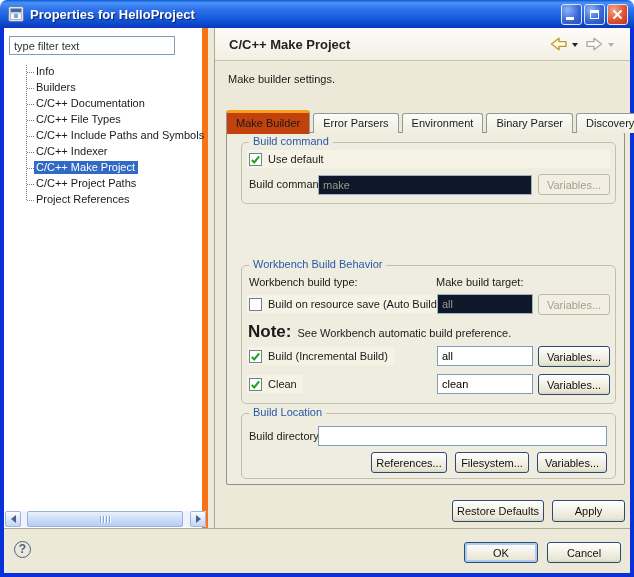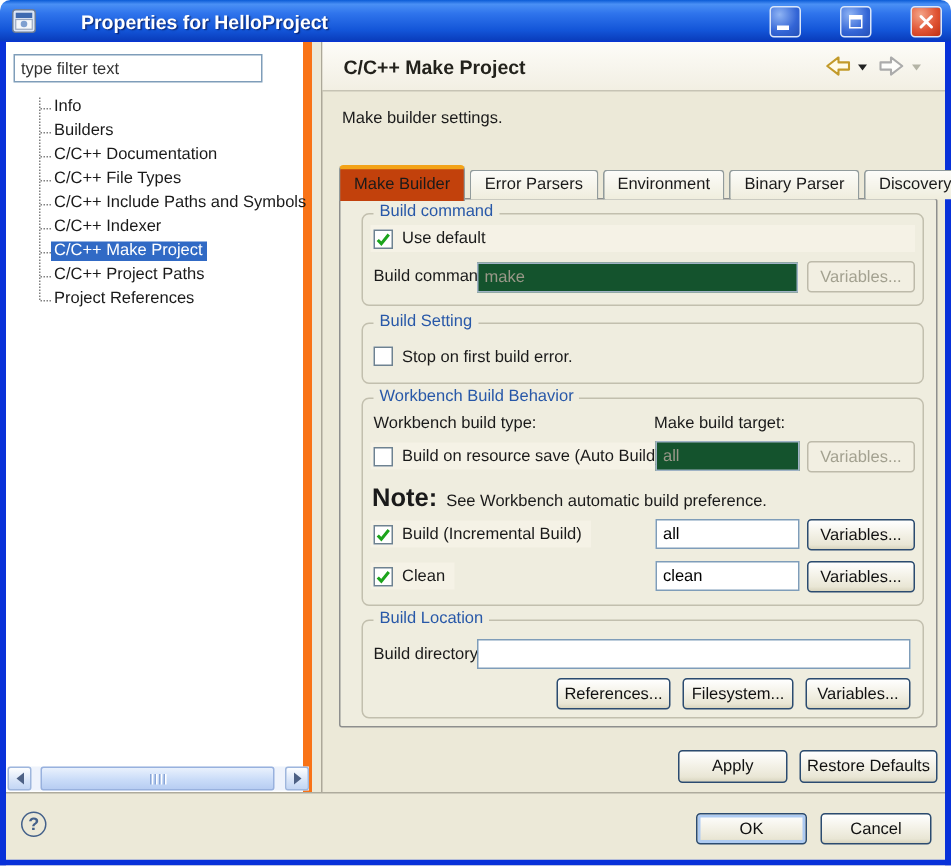--- a/index.html
+++ b/index.html
@@ -6,21 +6,21 @@
   html,body { width:634px; height:577px; overflow:hidden; }
   body { font-family:"Liberation Sans", sans-serif; font-size:11px; color:#1a1a1a; background:#fff; }
 
   .window { position:relative; width:634px; height:577px; }
 
   
   .titlebar {
     position:absolute; top:0; left:0; right:0; height:28px;
     background:linear-gradient(180deg,#0b5bd6 0%,#4a90f5 10%,#2f74ec 32%,#1355d8 72%,#0a3ebe 95%,#0831d9 100%);
     border-radius:7px 7px 0 0;
-    display:flex; align-items:center; padding:0 6px;gap:24px;
+    display:flex; align-items:center; padding:0 6px;
   }
   .title-icon { width:16px; height:16px; margin-left:2px; flex:0 0 auto; }
   .title-text { color:#fff; font-weight:bold; font-size:13px; margin-left:6px; flex:1;
     text-shadow:1px 1px 1px rgba(0,0,40,.6); white-space:nowrap; }
   .winbtn { width:21px; height:21px; border-radius:3px; border:1px solid #dbe6f9; margin-left:2px;
     display:flex; align-items:center; justify-content:center; position:relative; }
   .winbtn.min,.winbtn.max { background:radial-gradient(circle at 30% 25%,#8fb4f4,#3365d6 60%,#2450b8); }
   .winbtn.close { background:radial-gradient(circle at 30% 25%,#f4a488,#e05434 55%,#c03010); }
   .min-glyph { position:absolute; left:4px; bottom:4px; width:8px; height:3px; background:#fff; }
   .max-glyph { width:9px; height:9px; border:1px solid #fff; border-top:3px solid #fff; }
@@ -94,21 +94,21 @@
     display:flex; align-items:center; justify-content:center; }
   .checkbox svg { display:none; }
   .checkbox.checked svg { display:block; }
 
   .strip { display:inline-flex; align-items:center; gap:6px; background:#f5f2e6; height:18px; padding:0 6px 0 2px; }
   .strip-full { position:absolute; left:5px; right:5px; }
 
   .row-usedefault { top:7px; display:flex; align-items:center; gap:6px; padding-left:2px; }
   .lbl-cmd { position:absolute; left:7px; top:35px; }
   .field { border:1px solid #7f9db9; background:#fff; color:#000; font:11px "Liberation Sans",sans-serif; padding:2px 4px; height:20px; }
-  .field[disabled] { background:#14532d; color:#9a9889; border-color:#9fb2c5; }
+  .field[disabled] { background:#0f172a; color:#9a9889; border-color:#9fb2c5; }
   .cmd-field { position:absolute; left:76px; top:32px; width:214px; }
   .var-top { position:absolute; right:5px; top:31px; width:72px; height:21px; }
 
   .row-stop { position:absolute; left:7px; top:15px; display:flex; align-items:center; gap:6px; }
 
   .wb-lbl1 { position:absolute; left:7px; top:10px; }
   .wb-lbl2 { position:absolute; left:194px; top:10px; }
   .row-auto { position:absolute; left:5px; top:29px; }
   .fld-auto { position:absolute; left:195px; top:28px; width:96px; }
   .var-auto { position:absolute; right:5px; top:28px; width:72px; height:21px; }
@@ -241,29 +241,20 @@
                   <path d="M2 6.5 L4.6 9.2 L10 2.5" fill="none" stroke="#1ca41c" stroke-width="2.2"></path>
                 </svg>
             </span>
             <span>Use default</span>
           </div>
           <span class="lbl-cmd">Build command:</span>
           <input class="field cmd-field" disabled="" value="make" style="">
           <div class="btn disabled var-top">Variables...</div>
         </div>
 
-        <div class="group g-set">
-          <span class="group-title">Build Setting</span>
-          <div class="row-stop">
-            <span class="checkbox">
-              
-            </span>
-            <span>Stop on first build error.</span>
-          </div>
-        </div>
 
         <div class="group g-wb">
           <span class="group-title">Workbench Build Behavior</span>
           <span class="wb-lbl1">Workbench build type:</span>
           <span class="wb-lbl2">Make build target:</span>
 
           <div class="strip row-auto">
             <span class="checkbox">
               
             </span>
@@ -306,22 +297,22 @@
           <div class="loc-btns">
             <div class="btn w-workspace">References...</div>
             <div class="btn w-filesystem">Filesystem...</div>
             <div class="btn w-vars">Variables...</div>
           </div>
         </div>
 
       </div>
 
       <div class="panel-actions">
+        <div class="btn btn-restore">Restore Defaults</div>
         <div class="btn btn-apply">Apply</div>
-        <div class="btn btn-restore">Restore Defaults</div>
       </div>
 
     </div>
 
     <div class="footer">
       <div class="help">?</div>
       <div class="footer-buttons">
         <div class="btn btn-ok default">OK</div>
         <div class="btn btn-cancel">Cancel</div>
       </div>

